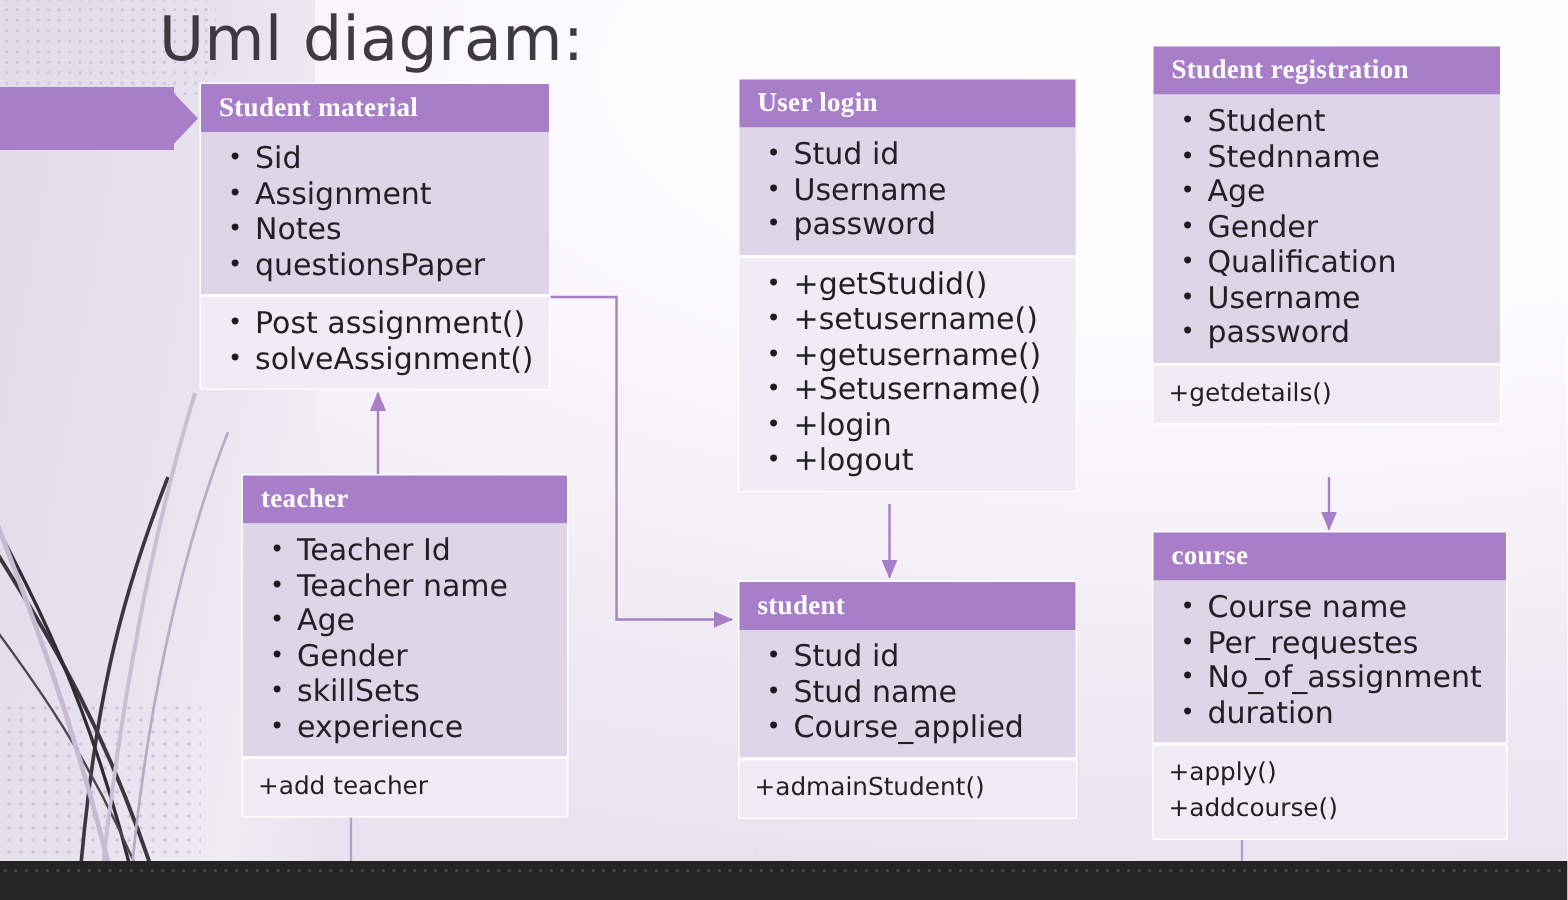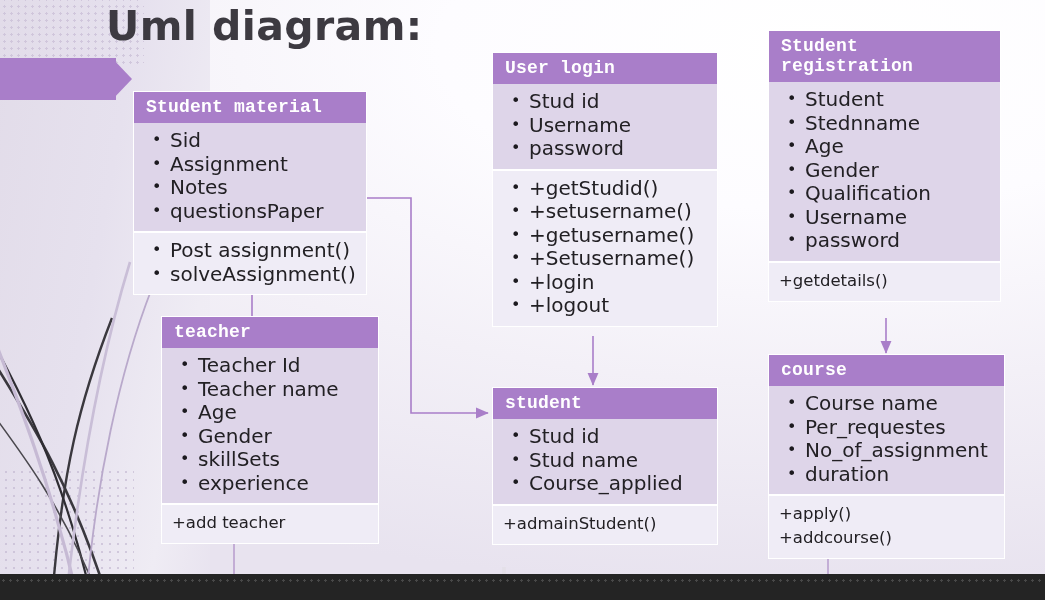--- a/index.html
+++ b/index.html
@@ -36,35 +36,35 @@
   }
   .arrow-banner:after{
     content:"";position:absolute;left:116px;top:0;width:0;height:0;
     border-top:21px solid transparent;border-bottom:21px solid transparent;
     border-left:20px solid #a97ec9;
   }
   .swooshes{position:absolute;left:0;top:0;width:300px;height:600px;pointer-events:none;}
   
   #title{
     position:absolute;left:106px;top:2px;
-    font-size:41px;color:#3d3a41;letter-spacing:.4px;font-weight:700;
+    font-size:41px;color:#3d3a41;letter-spacing:.4px;font-weight:400;
     font-family:"DejaVu Sans", sans-serif;
   }
   
   #links{position:absolute;left:0;top:0;width:1045px;height:600px;pointer-events:none;}
   
   .uml{
     position:absolute;background:#efecf6;
     box-shadow:0 0 0 1px #ffffff;
     font-size:17px;color:#222024;
   }
   .uml .hdr{
     background:#a97ec9;color:#ffffff;font-weight:bold;font-size:18px;
     padding:5px 12px 6px 12px;letter-spacing:.2px;
-    font-family:Liberation Mono, monospace;
+    font-family:Liberation Serif, serif;
   }
   .uml .attrs{
     background:#ded5e9;padding:6px 10px 8px 10px;
   }
   .uml .ops{
     background:#efecf6;padding:6px 10px 8px 10px;
     border-top:2px solid #ffffff;
   }
   .uml ul{list-style:none;margin:0;padding:0;}
   .uml li{
@@ -72,21 +72,21 @@
     font-family:"DejaVu Sans", sans-serif;font-size:20px;
   }
   .uml li:before{
     content:"\2022";position:absolute;left:8px;top:-1px;font-size:16px;color:#1c1a1f;
   }
   .uml .plain{
     line-height:24px;white-space:nowrap;
     font-family:"DejaVu Sans", sans-serif;font-size:16.5px;
   }
   
-  #box-student-material{left:134px;top:56px;width:232px;margin-top:36px;}
+  #box-student-material{left:134px;top:56px;width:232px;}
   #box-teacher{left:146px;top:317px;width:216px;margin-left:16px;}
   #box-user-login{left:493px;top:53px;width:224px;}
   #box-student{left:493px;top:388px;width:224px;}
   #box-student-registration{left:769px;top:31px;width:231px;}
   #box-course{left:769px;top:355px;width:235px;}
   
   #watermark{
     position:absolute;left:440px;top:524px;width:200px;text-align:center;
     color:#e2dfe6;pointer-events:none;user-select:none;margin-top:38px;
   }

